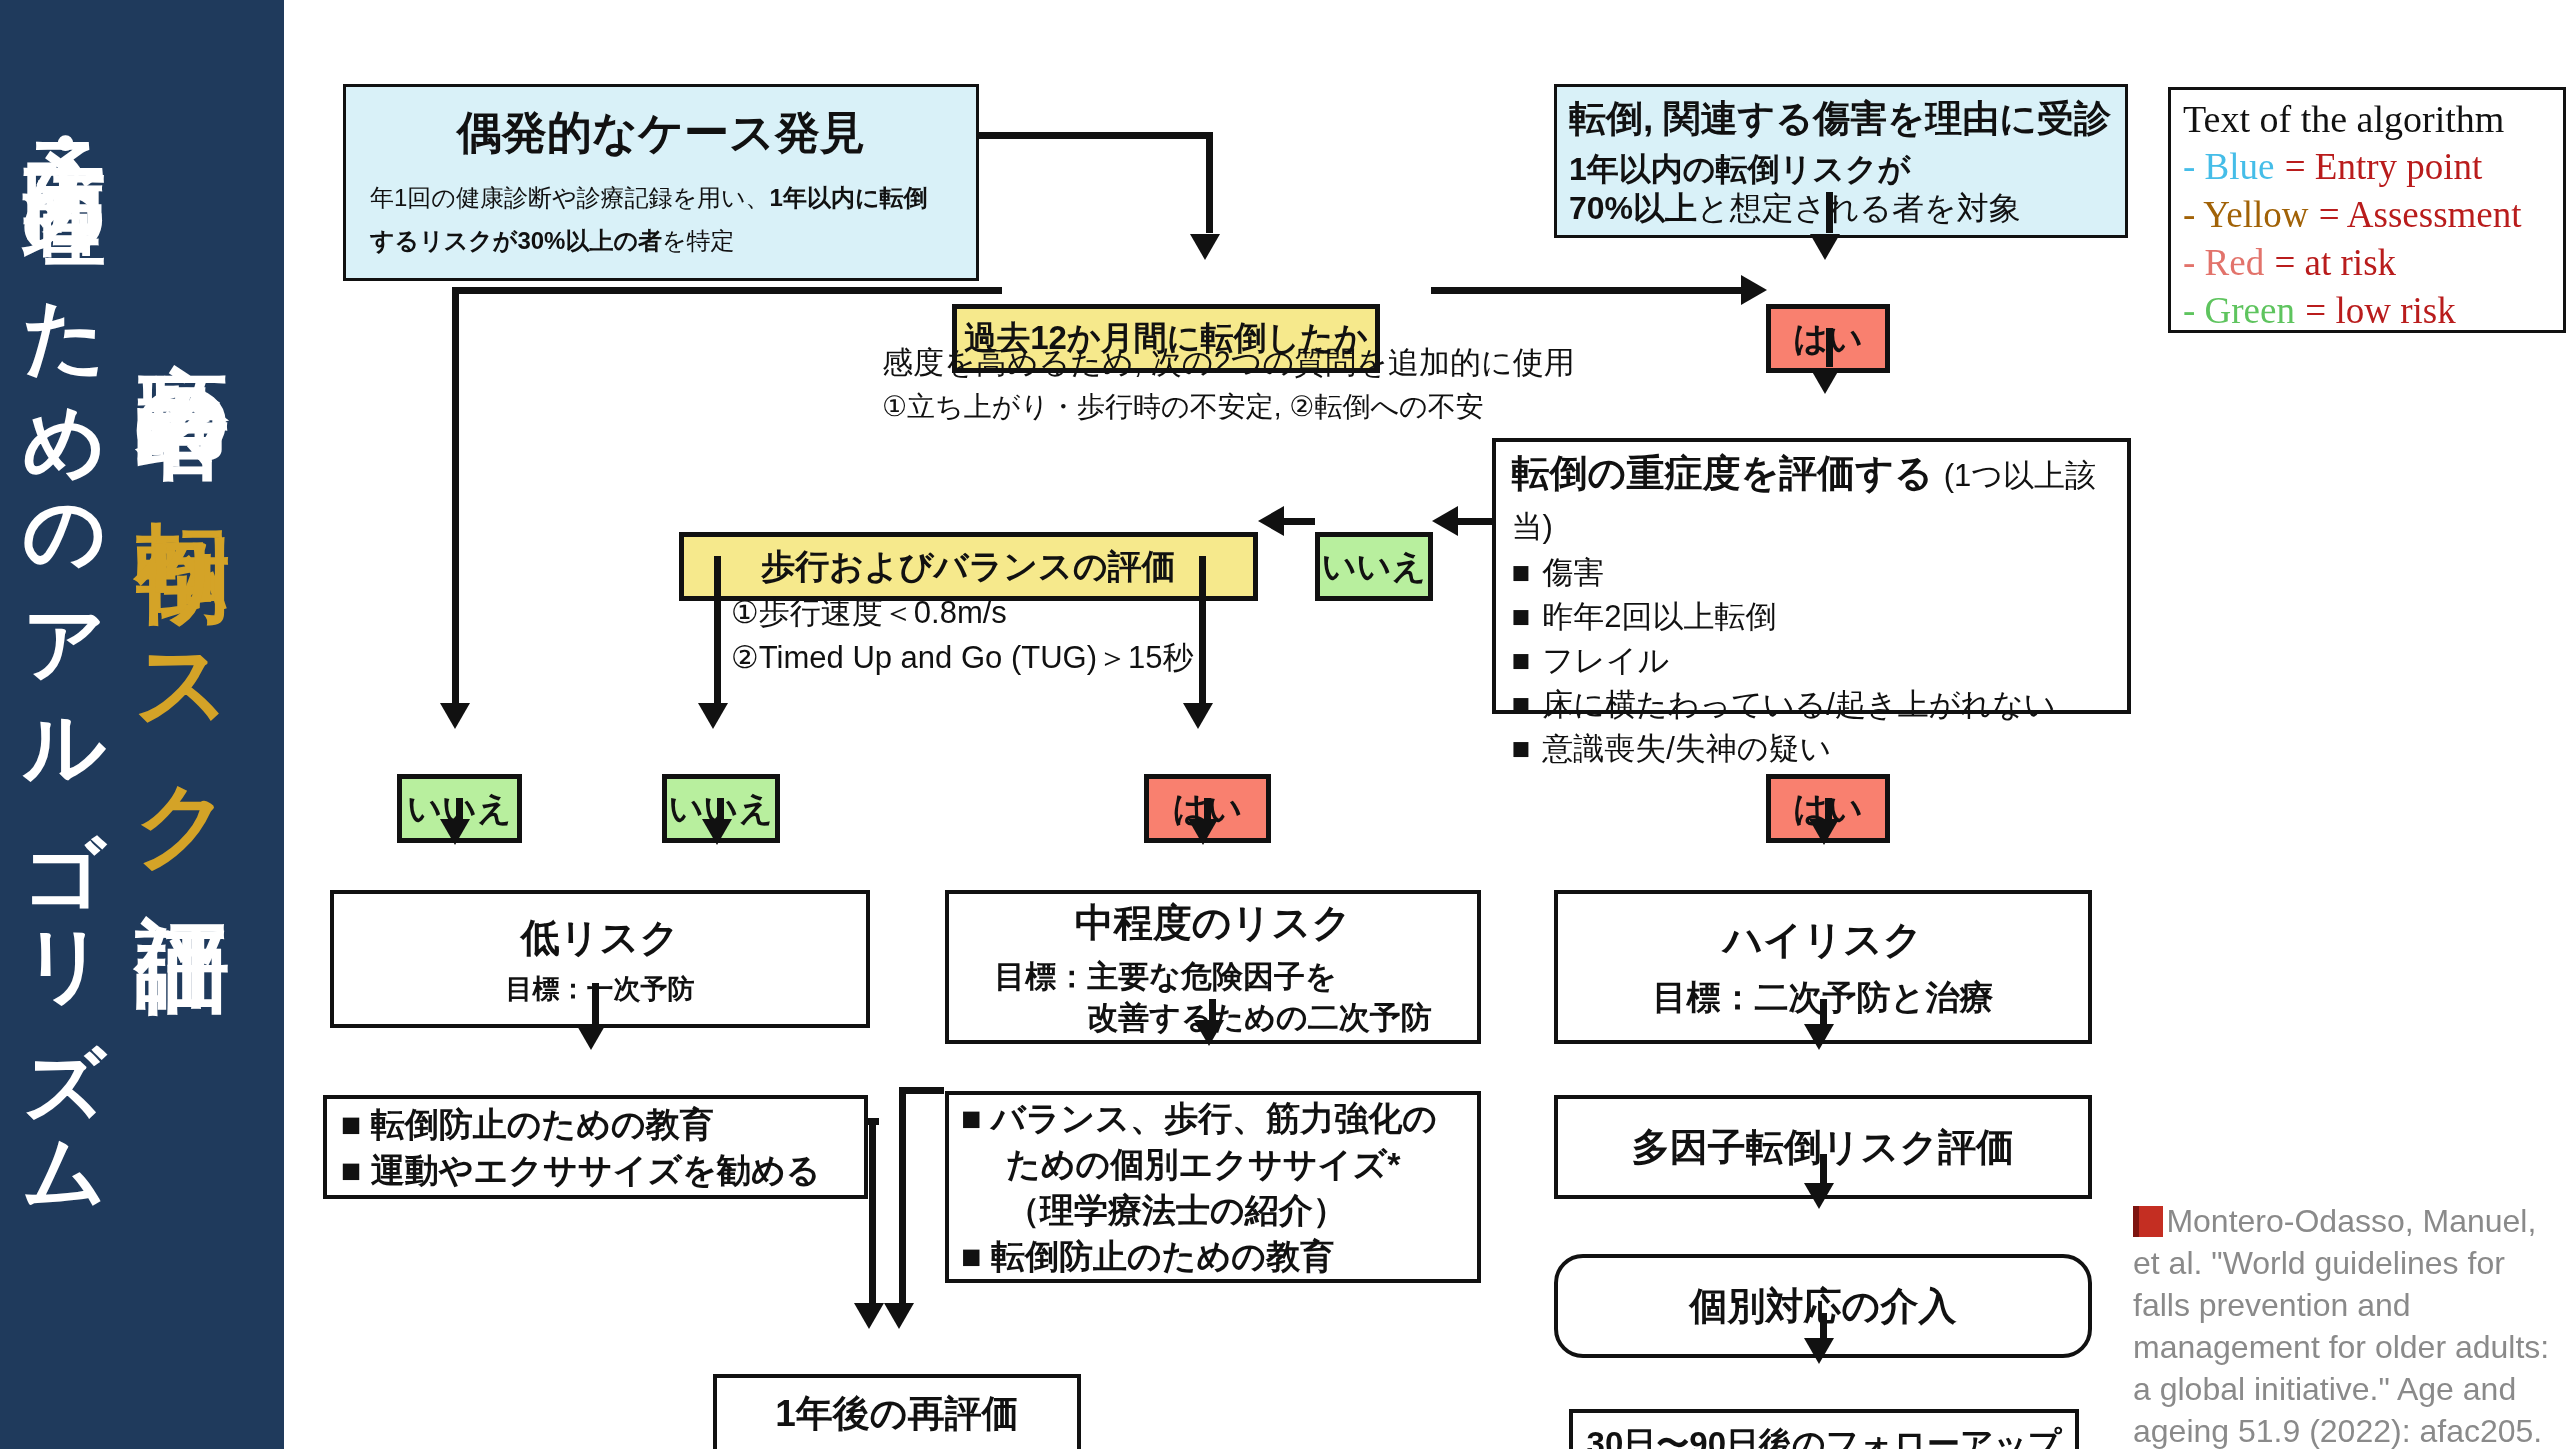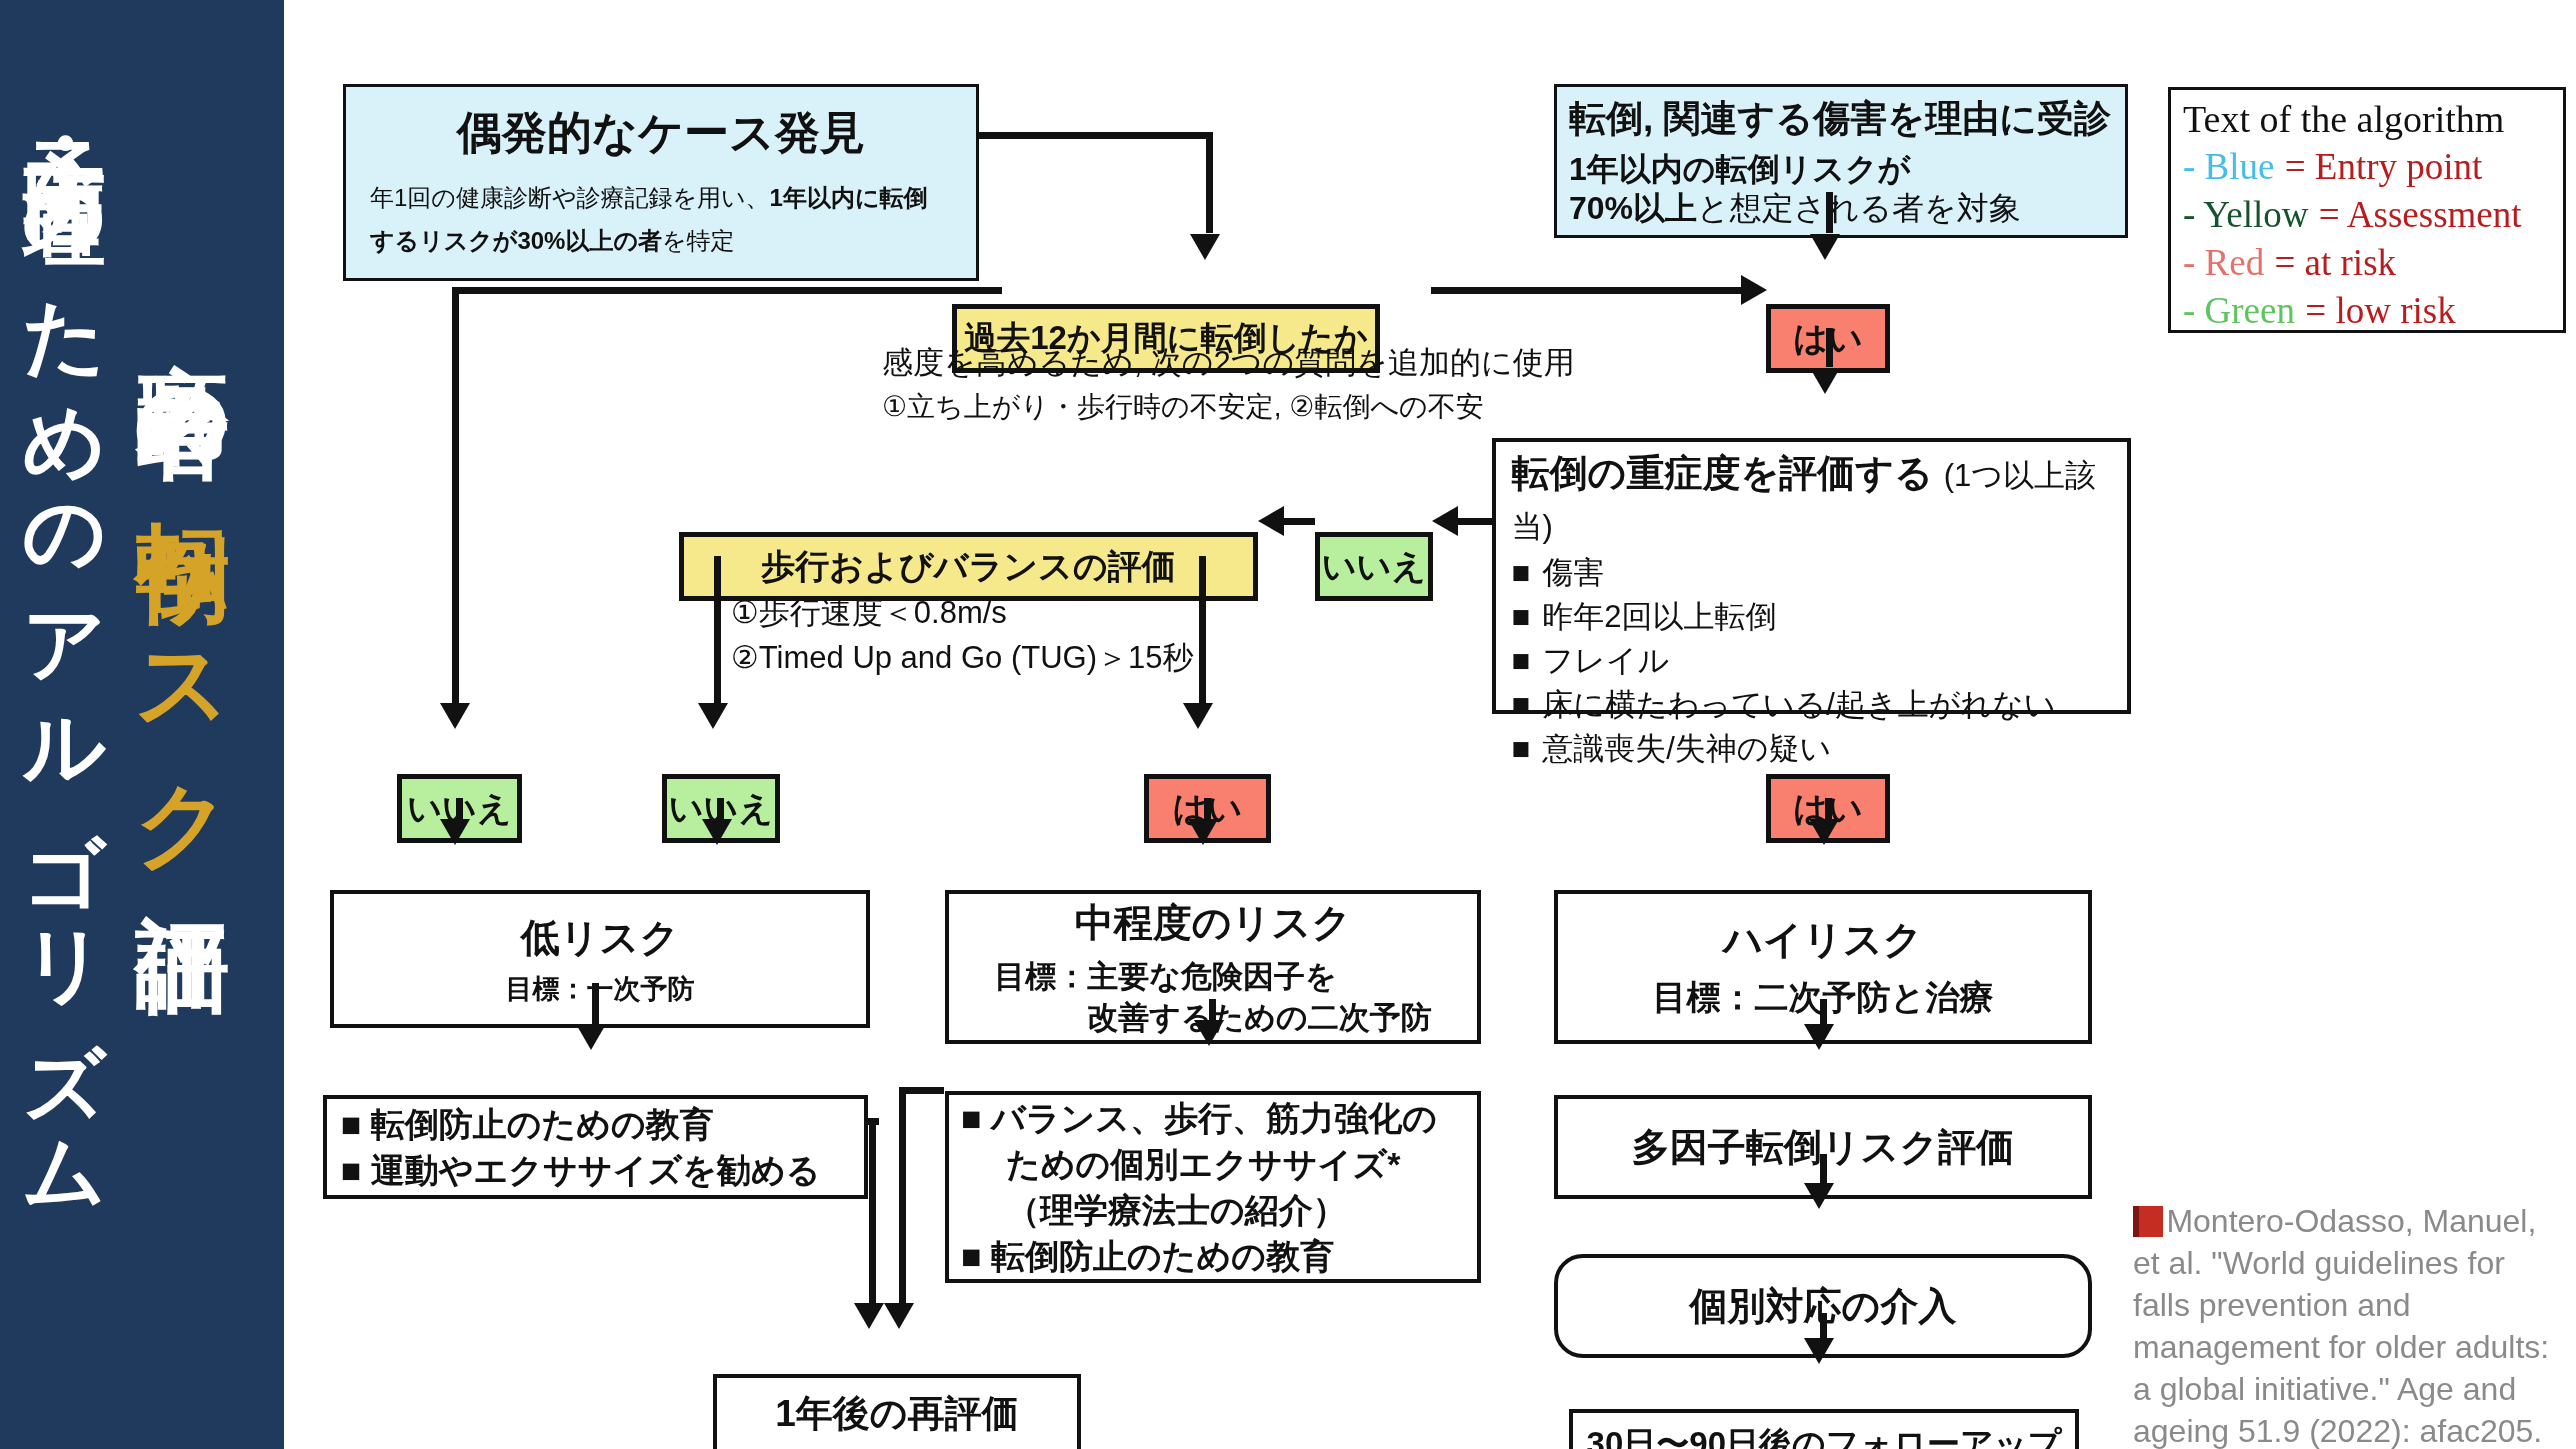--- a/index.html
+++ b/index.html
@@ -106,21 +106,21 @@
 
   <div class="node" id="blue2" style="background-color: rgb(217, 241, 248);">
     <div class="ttl">転倒, 関連する傷害を理由に受診</div>
     <div class="ln bold">1年以内の転倒リスクが</div>
     <div class="ln"><span class="bold">70%以上</span><span>と想定される者を対象</span></div>
   </div>
 
   <div class="node" id="legend">
     <div class="ttl">Text of the algorithm</div>
     <div class="li"><span style="color: rgb(69, 189, 232);">- Blue</span><span class="rest">= Entry point</span></div>
-    <div class="li"><span style="color: #14532d;">- Yellow</span><span class="rest">= Assessment</span></div>
+    <div class="li"><span style="color: #a16207;">- Yellow</span><span class="rest">= Assessment</span></div>
     <div class="li"><span style="color: rgb(226, 115, 107);">- Red</span><span class="rest">= at risk</span></div>
     <div class="li"><span style="color: rgb(94, 196, 94);">- Green</span><span class="rest">= low risk</span></div>
   </div>
 
   <div class="node heavy" id="yellowQ" style="background-color: rgb(246, 233, 140);">過去12か月間に転倒したか</div>
   <div class="node decision" id="yes-top" style="background-color: rgb(249, 128, 111);">はい</div>
 
   <div class="note" id="note1">感度を高めるため, 次の2つの質問を追加的に使用</div>
   <div class="note" id="note2">①立ち上がり・歩行時の不安定, ②転倒への不安</div>
 

